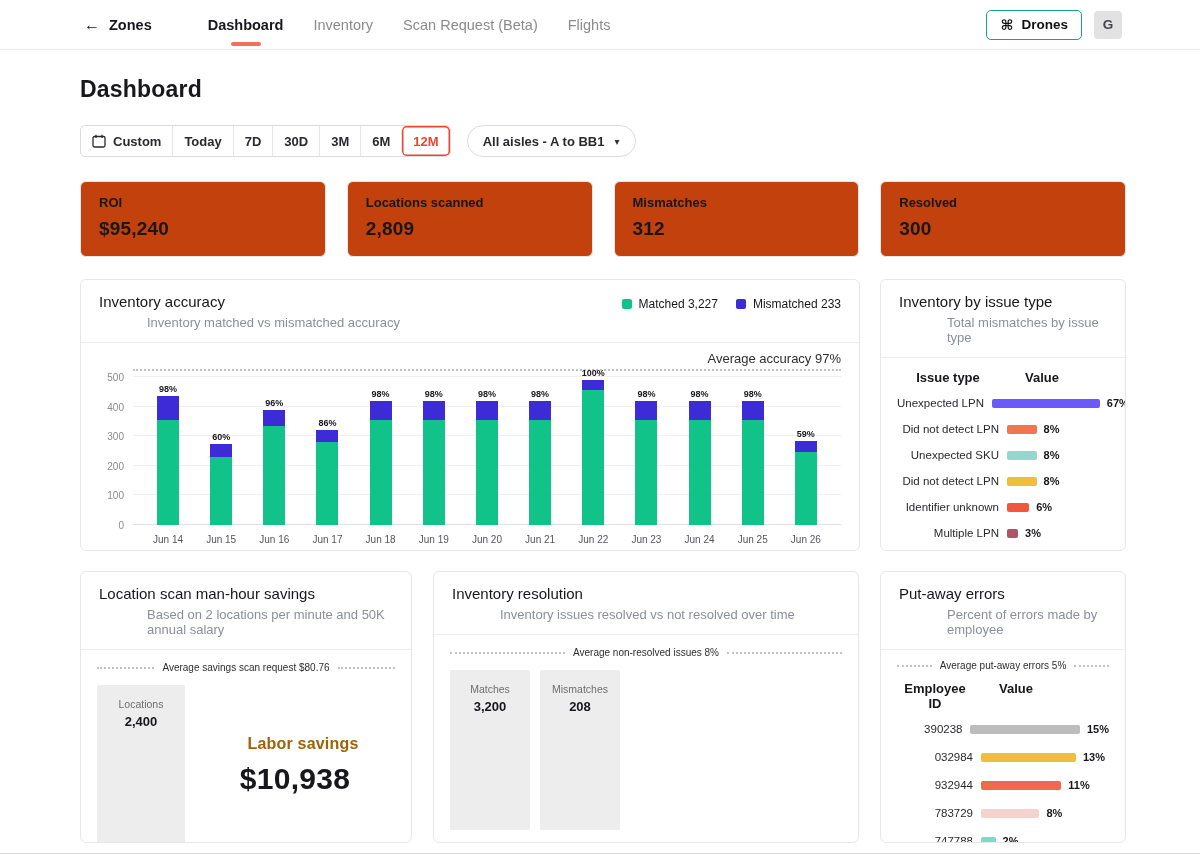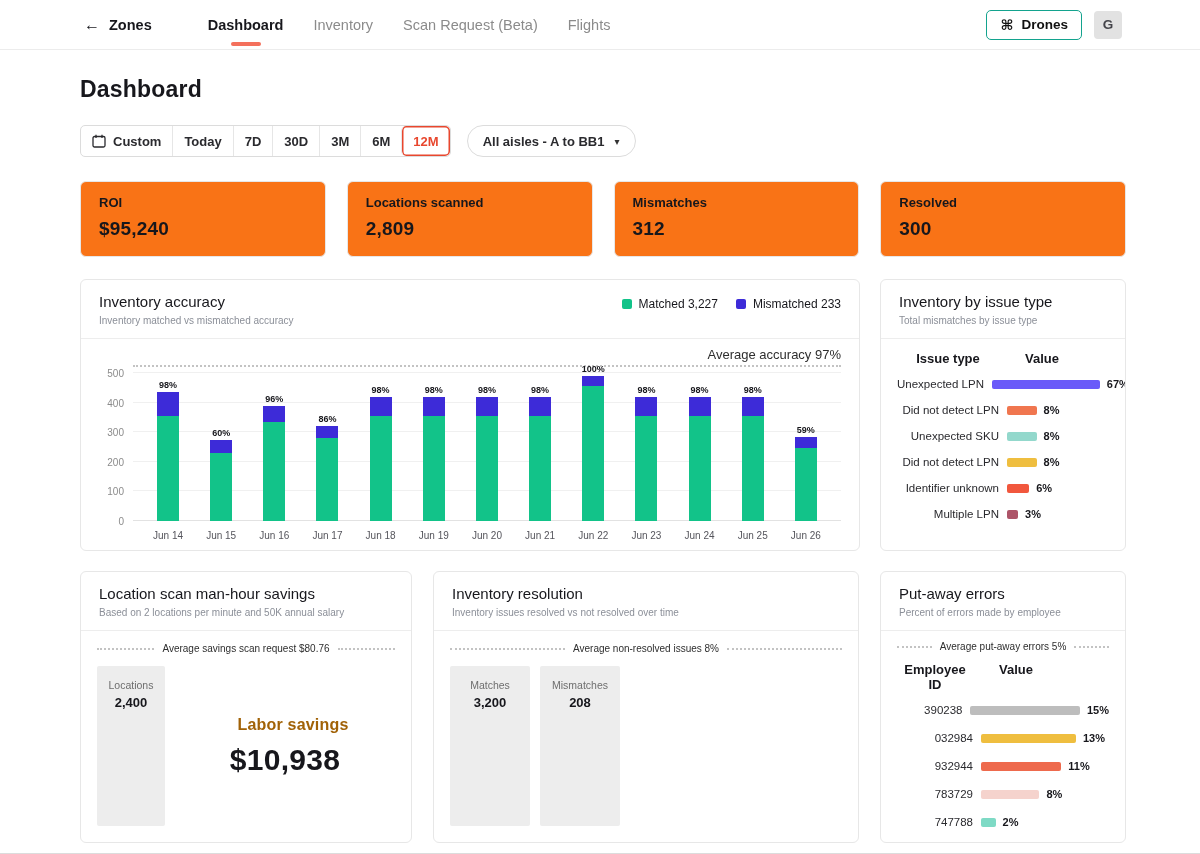--- a/index.html
+++ b/index.html
@@ -27,30 +27,30 @@
 
   .filters { display: flex; align-items: center; gap: 16px; margin-bottom: 24px; }
   .range-group { display: flex; align-items: stretch; border: 1px solid #dcdcdc; border-radius: 5px; height: 32px; background: #fff; }
   .range-item { display: flex; align-items: center; gap: 7px; padding: 0 11px; font-size: 13px; font-weight: 600; color: #2a2a2e; border-left: 1px solid #e6e6e6; cursor: pointer; white-space: nowrap; }
   .range-item:first-child { border-left: none; }
   .range-item.active { box-shadow: inset 0 0 0 1.5px #E8472E; color: #E8472E; border-radius: 5px; }
   .aisle-select { display: flex; align-items: center; gap: 10px; border: 1px solid #dcdcdc; border-radius: 16px; height: 32px; padding: 0 15px; font-size: 13px; font-weight: 600; color: #2a2a2e; cursor: pointer; }
   .chev { font-size: 10px; color: #333; }
 
   .kpi-grid { display: grid; grid-template-columns: repeat(4, 1fr); gap: 21px; margin-bottom: 22px; }
-  .kpi-card { border: 1px solid #e7e7e7; border-radius: 6px; height: 76px; padding: 13px 18px; background: #f97316; }
+  .kpi-card { border: 1px solid #e7e7e7; border-radius: 6px; height: 76px; padding: 13px 18px; background: #c2410c; }
   .kpi-label { font-size: 13px; font-weight: 700; }
   .kpi-value { font-size: 19px; font-weight: 700; margin-top: 8px; letter-spacing: .2px; }
 
   .main-row { display: grid; grid-template-columns: 1fr 246px; gap: 20px; margin-bottom: 20px; }
   .bottom-row { display: grid; grid-template-columns: 332px 1fr 246px; gap: 21px; }
   .card { border: 1px solid #e7e7e7; border-radius: 6px; background: #fff; height: 272px; overflow: hidden; }
   .card-header { padding: 13px 18px 12px; border-bottom: 1px solid #ededed; }
   .card-title { font-size: 15px; font-weight: 400; }
-  .card-sub { font-size: 10px; color: #8b8f98; margin-top: 5px; }
+  .card-sub { font-size: 13px; color: #8b8f98; margin-top: 5px; margin-left: 48px; }
 
   
   .acc-header { display: flex; justify-content: space-between; align-items: flex-start; }
   .legend { display: flex; gap: 18px; align-items: flex-end; padding-top: 4px; }
   .legend-item { display: flex; align-items: center; gap: 7px; font-size: 12px; }
   .swatch { width: 10px; height: 10px; border-radius: 2px; }
   .acc-body { padding: 8px 18px 10px; }
   .annotation { font-size: 13px; color: #2e2e2e; text-align: right; margin-left: 34px; }
   .acc-dotline { border-top: 2px dotted #c3c3c3; margin: 3px 0 0 34px; }
   .plot { position: relative; height: 148px; margin: 6px 0 0 34px; }
@@ -76,21 +76,21 @@
   .tval { font-size: 11px; font-weight: 700; margin-left: 7px; }
   .putaway .thead .c1 { width: 76px; }
   .putaway .tlabel { width: 76px; }
   .putaway .trow { margin-bottom: 16px; }
 
   
   .big-body { padding: 12px 16px 16px; }
   .annot-row { display: flex; align-items: center; gap: 8px; font-size: 10px; color: #2e2e2e; }
   .dotline { flex: 1; border-top: 2px dotted #c3c3c3; }
   .blocks-row { display: flex; gap: 10px; margin-top: 12px; }
-  .gray-block { width: 68px; height: 160px; background: #ededed; border-radius: 2px; text-align: center; padding-top: 13px; }
+  .gray-block { width: 88px; height: 160px; background: #ededed; border-radius: 2px; text-align: center; padding-top: 13px; }
   .gray-block.narrow { width: 80px; }
   .block-label { font-size: 10.5px; color: #6e6e6e; }
   .block-value { font-size: 13px; font-weight: 700; margin-top: 4px; }
   .result-area { flex: 1; display: flex; flex-direction: column; align-items: center; justify-content: center; gap: 9px; }
   .result-label { font-size: 16px; font-weight: 600; color: #a16207; letter-spacing: .2px; padding-left: 16px; }
   .result-value { font-size: 30px; font-weight: 800; letter-spacing: .3px; }
 
   .putaway-body { padding: 10px 16px; }
   .putaway-body .annot-row { margin-bottom: 10px; }
 </style>

